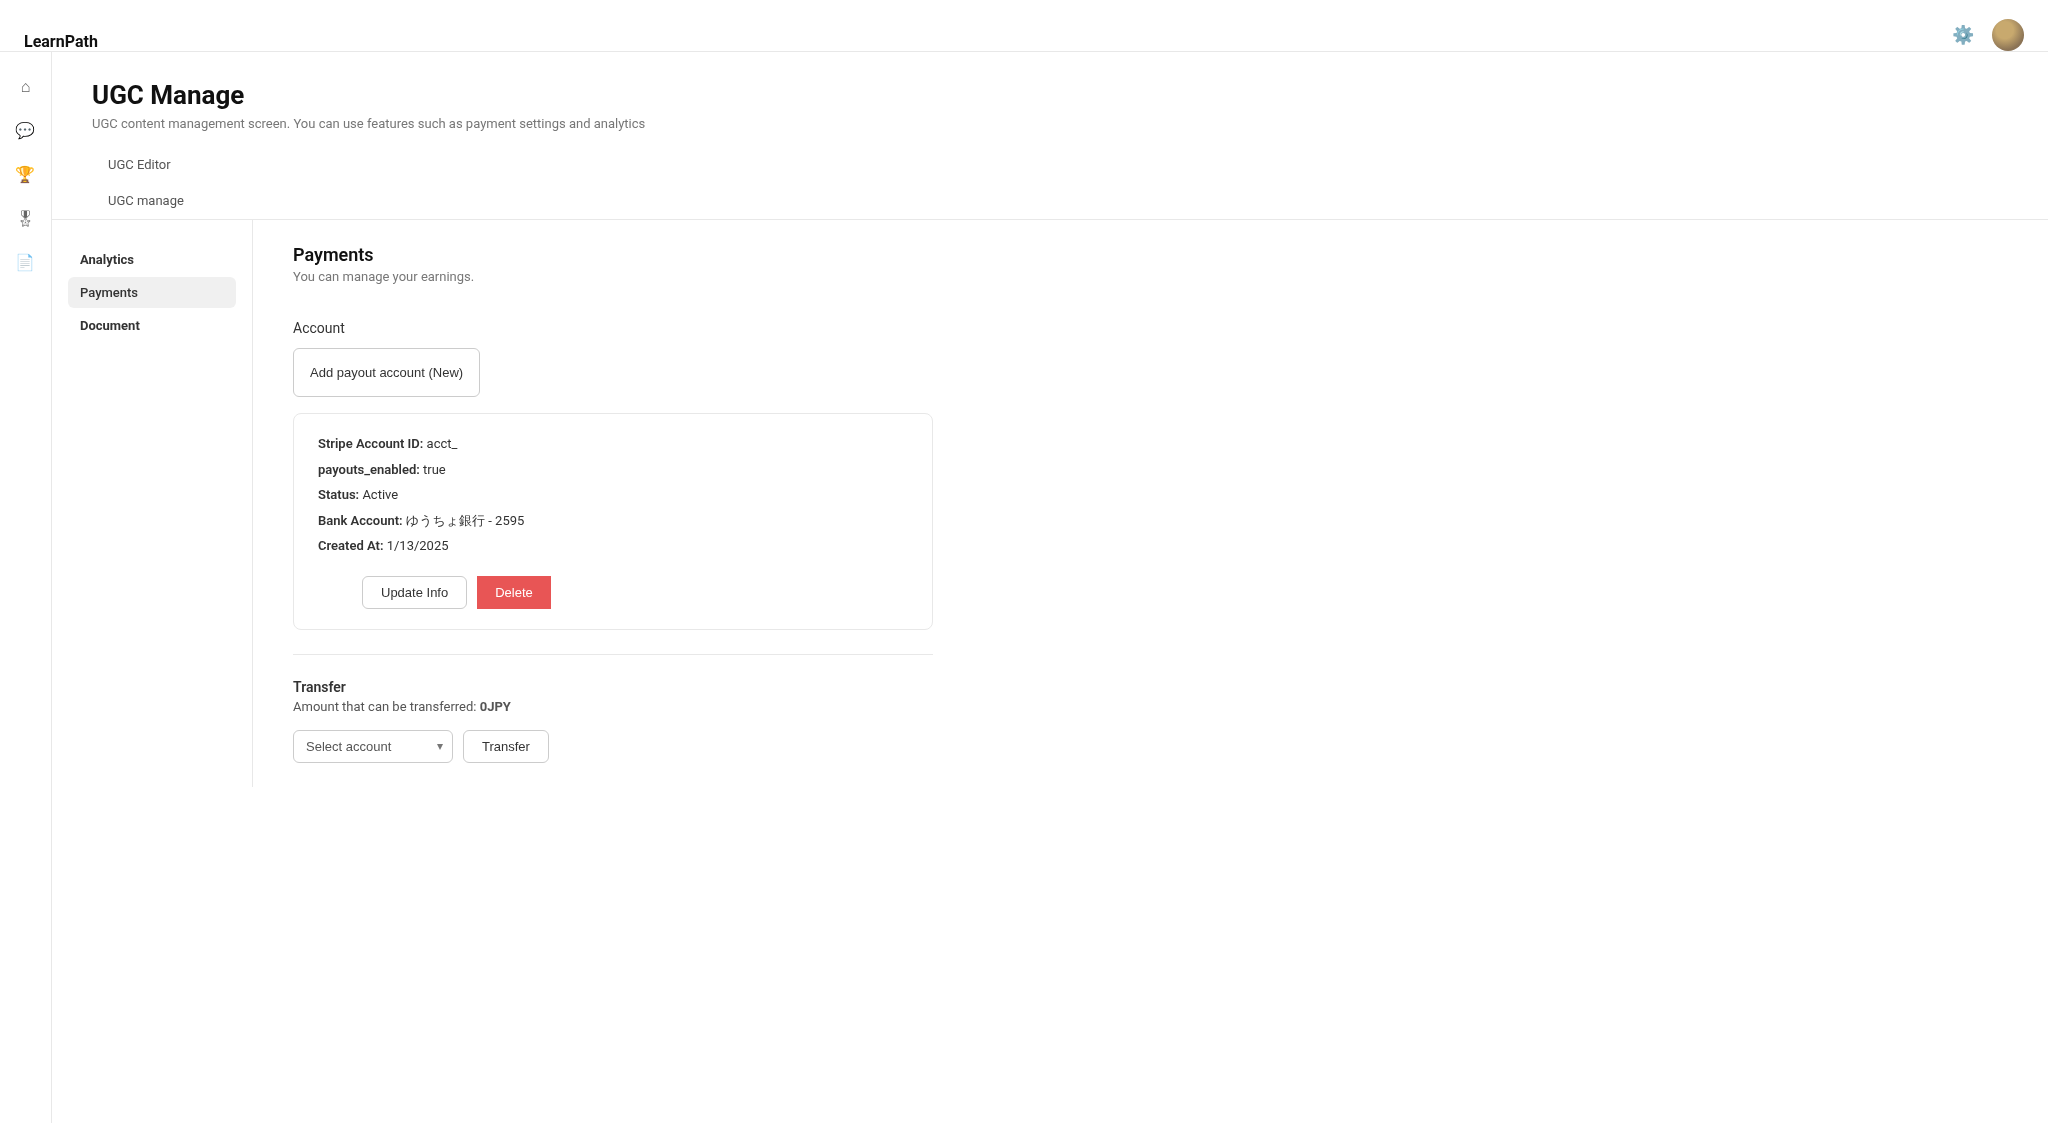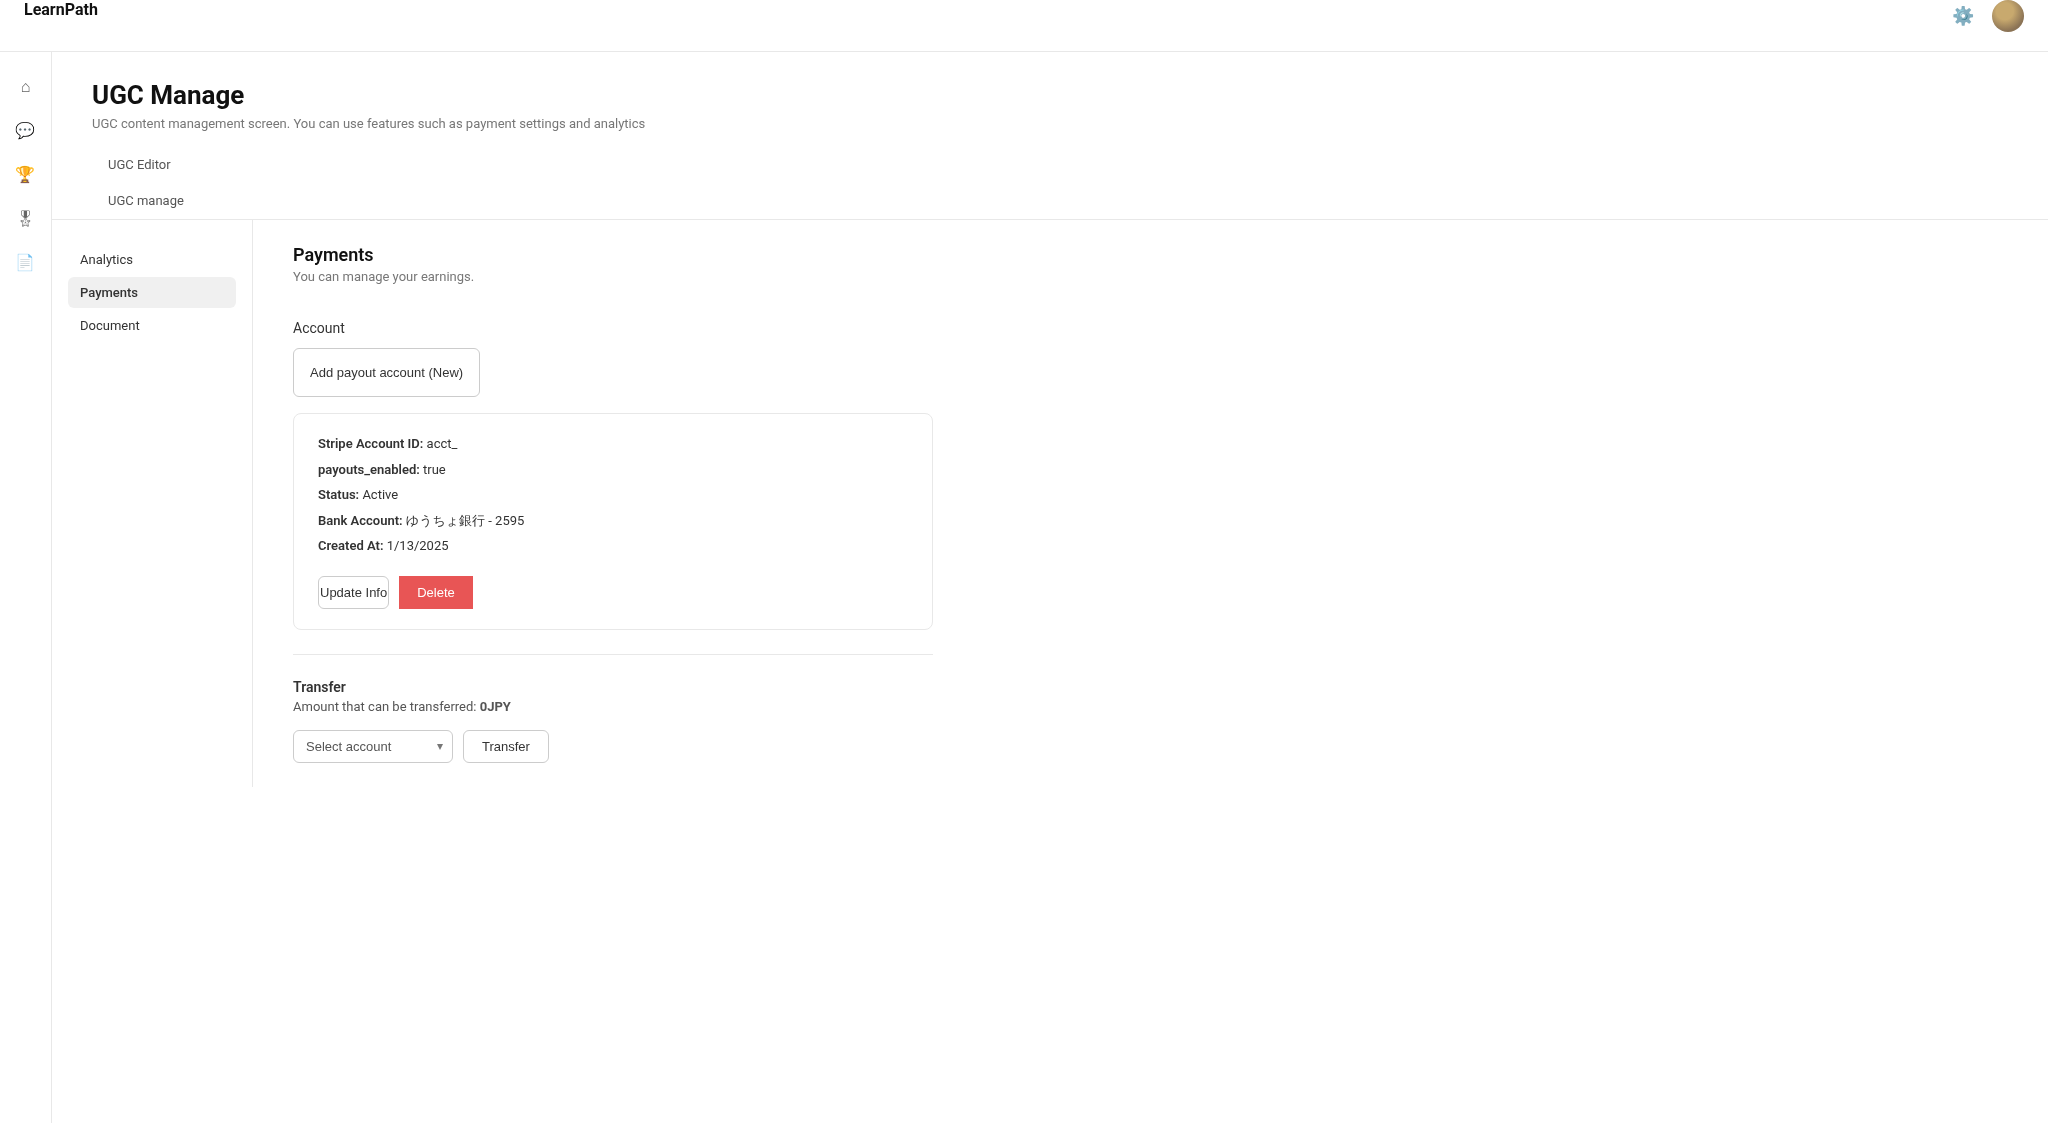--- a/index.html
+++ b/index.html
@@ -1,20 +1,20 @@
 <!DOCTYPE html>
 <html><head>
   <meta charset="utf-8">
   <style>
     * { box-sizing: border-box; margin: 0; padding: 0; }
     body { font-family: -apple-system, BlinkMacSystemFont, 'Segoe UI', Roboto, sans-serif; background: #fff; color: #333; height: 100vh; display: flex; flex-direction: column; }
 
     
     .topnav {
-      display: flex; align-items: flex-start; justify-content: space-between;
+      display: flex; align-items: flex-end; justify-content: space-between;
       padding: 0 24px; height: 52px; border-bottom: 1px solid #e8e8e8;
       background: #fff; position: fixed; top: 0; left: 0; right: 0; z-index: 100;
     }
     .topnav-logo { font-weight: 700; font-size: 16px; color: #111; }
     .topnav-icons { display: flex; align-items: center; gap: 12px; }
     .topnav-icon-btn {
       background: none; border: none; cursor: pointer; color: #555;
       font-size: 18px; display: flex; align-items: center; justify-content: center;
       width: 32px; height: 32px; border-radius: 50%;
     }
@@ -57,21 +57,21 @@
       border-bottom: 2px solid transparent; margin-bottom: -1px;
     }
 
     
     .content-area { display: flex; padding: 0; min-height: 400px; }
 
     
     .left-menu { width: 200px; padding: 24px 16px; flex-shrink: 0; }
     .menu-item {
       padding: 8px 12px; font-size: 13px; cursor: pointer; color: #333;
-      border-radius: 6px; margin-bottom: 2px;
+      border-radius: 6px; margin-bottom: 2px; font-weight: bold;
     }
     .menu-item.active { background: #f0f0f0; font-weight: 500; }
 
     
     .right-panel { flex: 1; padding: 24px 40px; border-left: 1px solid #e8e8e8; }
 
     .section-title { font-size: 18px; font-weight: 600; color: #111; margin-bottom: 4px; }
     .section-subtitle { font-size: 13px; color: #777; margin-bottom: 36px; }
 
     .subsection-title { font-size: 14px; font-weight: 400; color: #333; margin-bottom: 12px; }
@@ -88,22 +88,22 @@
       border: 1px solid #e8e8e8; border-radius: 8px;
       padding: 20px 24px; margin-bottom: 24px;
       max-width: 640px;
     }
     .account-info { margin-bottom: 20px; }
     .account-row { font-size: 13px; color: #333; margin-bottom: 6px; line-height: 1.5; }
     .account-row strong { font-weight: 600; }
 
     .card-actions { display: flex; gap: 10px; }
     .btn-outline {
-      padding: 8px 1px; border: 1px solid #ccc; background: #fff;
-      border-radius: 6px; font-size: 13px; cursor: pointer; color: #333;
+      padding: 8px 18px; border: 1px solid #ccc; background: #fff;
+      border-radius: 6px; font-size: 13px; cursor: pointer; color: #333; margin-left: 44px;
     }
     .btn-danger {
       padding: 8px 18px; border: none; background: #e85555;
       border-radius: 0; font-size: 13px; cursor: pointer; color: #fff;
     }
 
     
     .divider { border: none; border-top: 1px solid #e8e8e8; margin: 24px 0; max-width: 640px; }
 
     

